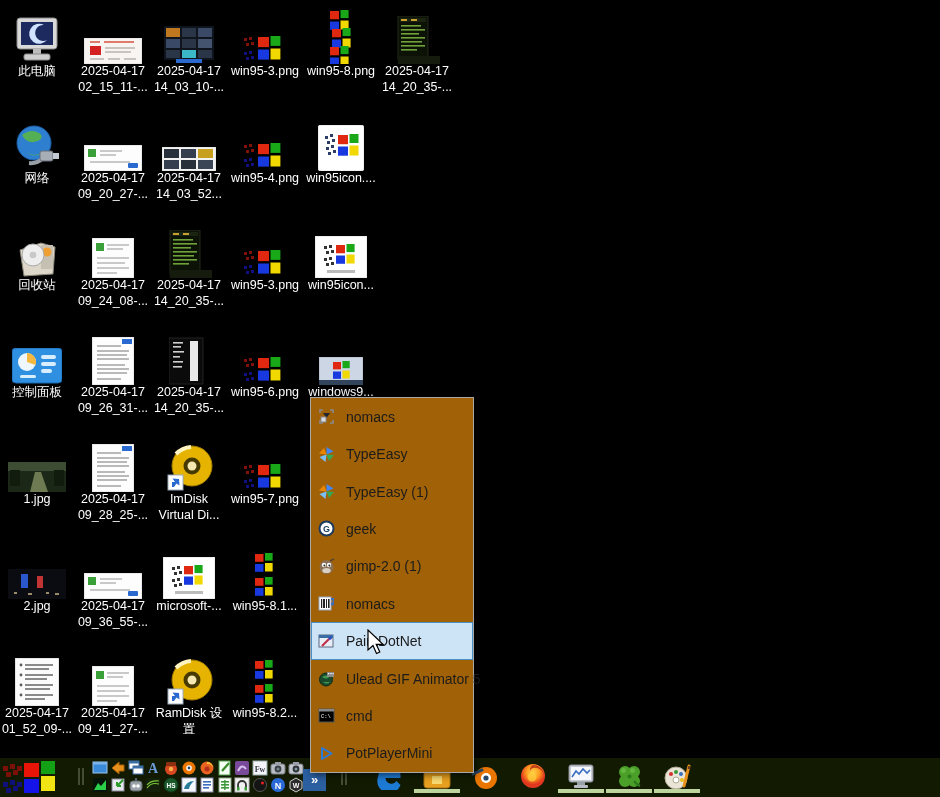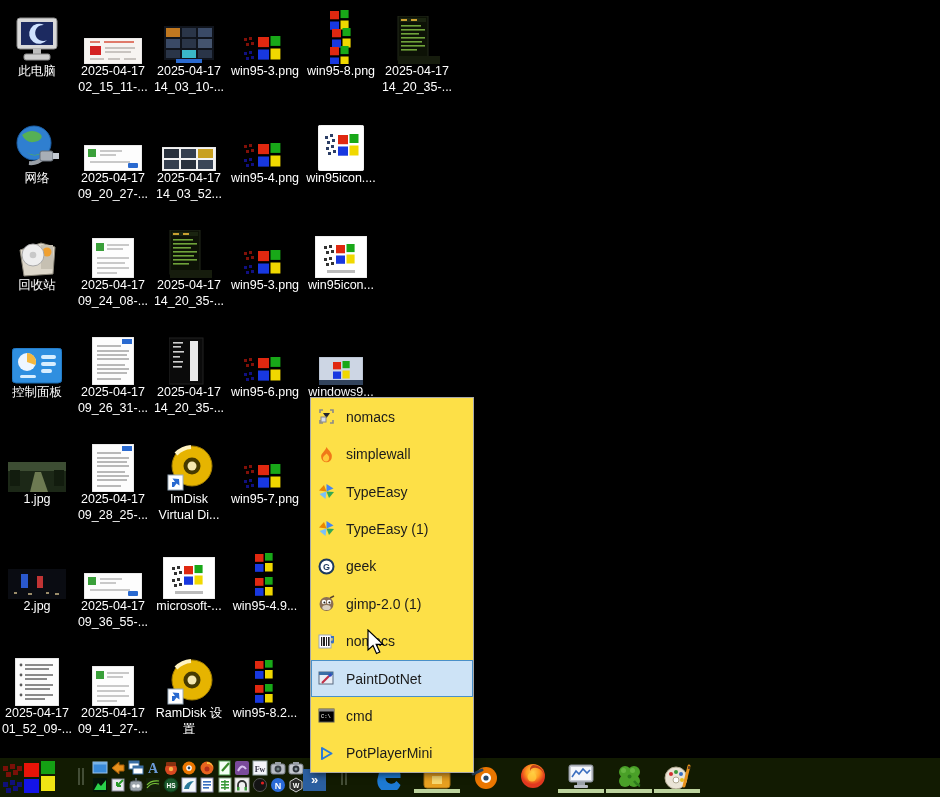--- a/index.html
+++ b/index.html
@@ -4,21 +4,21 @@
 <style>
   html,body{margin:0;padding:0}
   body{width:940px;height:797px;overflow:hidden;background:#000;position:relative;
        font-family:"Liberation Sans",sans-serif;}
   
   .dicon{position:absolute;width:90px;text-align:center;cursor:default}
   .dicon .art{height:54px;display:flex;align-items:flex-end;justify-content:center}
   .dicon .lbl{font-size:12.5px;line-height:15.5px;color:#fff;white-space:nowrap;
               text-shadow:1px 1px 1px #000,0 1px 3px #000}
   
-  #jumplist{position:absolute;left:310px;top:397px;width:162px;height:374px;background:#fde047;
+  #jumplist{position:absolute;left:310px;top:397px;width:162px;height:374px;background:#a16207;
             border:1px solid #a8a8a8;box-shadow:2px 2px 7px rgba(0,0,0,.55);
             display:flex;flex-direction:column;z-index:6}
   .jitem{flex:1;display:flex;align-items:center;gap:11px;padding:0 4px 0 7px;
          font-size:14px;color:#1b1b1b;white-space:nowrap}
   .jitem.sel{background:#cde3f6;box-shadow:inset 0 0 0 1px #4a90c8}
   .jitem .jicon{width:17px;height:17px;flex:0 0 17px;display:flex;align-items:center;justify-content:center}
   
   #taskbar{position:absolute;left:0;top:758px;width:940px;height:39px;background:#121b02;z-index:1}
   .sep{position:absolute;top:10px;width:2px;height:17px;background:#434d36;box-shadow:4px 0 0 #434d36}
   .qi{position:absolute;width:16px;height:16px;overflow:hidden}
@@ -566,21 +566,21 @@
           <rect x="1" y="1" width="8.5" height="7.82" fill="#e02810"></rect>
 <rect x="11" y="0" width="7.65" height="7.65" fill="#18a818"></rect>
 <rect x="1" y="11" width="8.5" height="7.82" fill="#1838e0"></rect>
 <rect x="11" y="10" width="7.65" height="8.5" fill="#f0d800"></rect>
           <rect x="1" y="25" width="8.5" height="7.82" fill="#e02810"></rect>
 <rect x="11" y="24" width="7.65" height="7.65" fill="#18a818"></rect>
 <rect x="1" y="35" width="8.5" height="7.82" fill="#1838e0"></rect>
 <rect x="11" y="34" width="7.65" height="8.5" fill="#f0d800"></rect>
         </svg>
       </div>
-      <div class="lbl">win95-4.9...</div>
+      <div class="lbl">win95-8.1...</div>
     </div>
     <div class="dicon" style="left: -8px; top: 652px;">
       <div class="art">
         <svg width="44" height="48" viewBox="0 0 44 48" xmlns="http://www.w3.org/2000/svg">
           <rect width="44" height="48" fill="#fbfbfb" stroke="#cfcfcf"></rect>
           <g fill="#5a5a5a">
             <circle cx="6" cy="7" r="1.4"></circle>
             <circle cx="6" cy="17" r="1.4"></circle>
             <circle cx="6" cy="27" r="1.4"></circle>
             <circle cx="6" cy="37" r="1.4"></circle>
@@ -883,29 +883,20 @@
           </g>
           <path d="M5 5 L12 5 L8.5 10 Z" fill="#22252e"></path>
           <rect x="3" y="9" width="5" height="5" fill="#d8dde6" stroke="#888"></rect>
         </svg>
       </span>
       <span>nomacs</span>
     </div>
     <div class="jitem">
       <span class="jicon">
         <svg width="17" height="17" viewBox="0 0 17 17" xmlns="http://www.w3.org/2000/svg">
-          <path d="M8.5 1 C11 5 14.5 7 13.8 11 a5.3 5.3 0 0 1 -10.6 0 C2.6 7 7 6 8.5 1 Z" fill="#f07818"></path>
-          <path d="M8.5 7.5 c2 2 3 3 2.6 4.8 a3.1 3.1 0 0 1 -6.2 0 c0 -2 2.2 -3 3.6 -4.8 z" fill="#ffc838"></path>
-        </svg>
-      </span>
-      <span>simplewall</span>
-    </div>
-    <div class="jitem">
-      <span class="jicon">
-        <svg width="17" height="17" viewBox="0 0 17 17" xmlns="http://www.w3.org/2000/svg">
           <path d="M8.5 8.5 L8.5 1 L15.5 5.5 Z" fill="#4285f4"></path>
           <path d="M8.5 8.5 L16 9 L11 15 Z" fill="#34a853"></path>
           <path d="M8.5 8.5 L7.5 16 L1.5 11 Z" fill="#7ac0f8"></path>
           <path d="M8.5 8.5 L1 7.5 L6 2 Z" fill="#ea8600"></path>
         </svg>
       </span>
       <span>TypeEasy</span>
     </div>
     <div class="jitem">
       <span class="jicon">
@@ -963,20 +954,36 @@
           <rect x="1" y="2" width="14" height="3" fill="#3a6ea5"></rect>
           <path d="M4 13 L11 6" stroke="#c03048" stroke-width="2.2"></path>
           <path d="M10 5 l3 -2 l1 3 l-2.5 1 z" fill="#3048c0"></path>
         </svg>
       </span>
       <span>PaintDotNet</span>
     </div>
     <div class="jitem">
       <span class="jicon">
         <svg width="17" height="17" viewBox="0 0 17 17" xmlns="http://www.w3.org/2000/svg">
+          <circle cx="8" cy="9.5" r="6.5" fill="#1c4a2c" stroke="#0d2c1a"></circle>
+          <path d="M4 7 q4 -3 7 0 q-2 3 -7 0" fill="#3f9a52"></path>
+          <path d="M5 12 q4 3 7 0" fill="#3f9a52"></path>
+          <rect x="9" y="2" width="7" height="5" fill="#8a8a8a"></rect>
+          <g fill="#fff">
+            <rect x="10" y="3" width="1.2" height="1.2"></rect>
+            <rect x="12.4" y="3" width="1.2" height="1.2"></rect>
+            <rect x="14.6" y="3" width="1" height="1.2"></rect>
+          </g>
+        </svg>
+      </span>
+      <span>Ulead GIF Animator 5</span>
+    </div>
+    <div class="jitem">
+      <span class="jicon">
+        <svg width="17" height="17" viewBox="0 0 17 17" xmlns="http://www.w3.org/2000/svg">
           <rect x="1" y="2" width="15" height="13" fill="#000" stroke="#555"></rect>
           <rect x="1" y="2" width="15" height="2.5" fill="#888"></rect>
           <text x="3" y="11" font-size="5.5" fill="#fff" font-family="Liberation Mono,monospace">C:\</text>
         </svg>
       </span>
       <span>cmd</span>
     </div>
     <div class="jitem">
       <span class="jicon">
         <svg width="17" height="17" viewBox="0 0 17 17" xmlns="http://www.w3.org/2000/svg">

